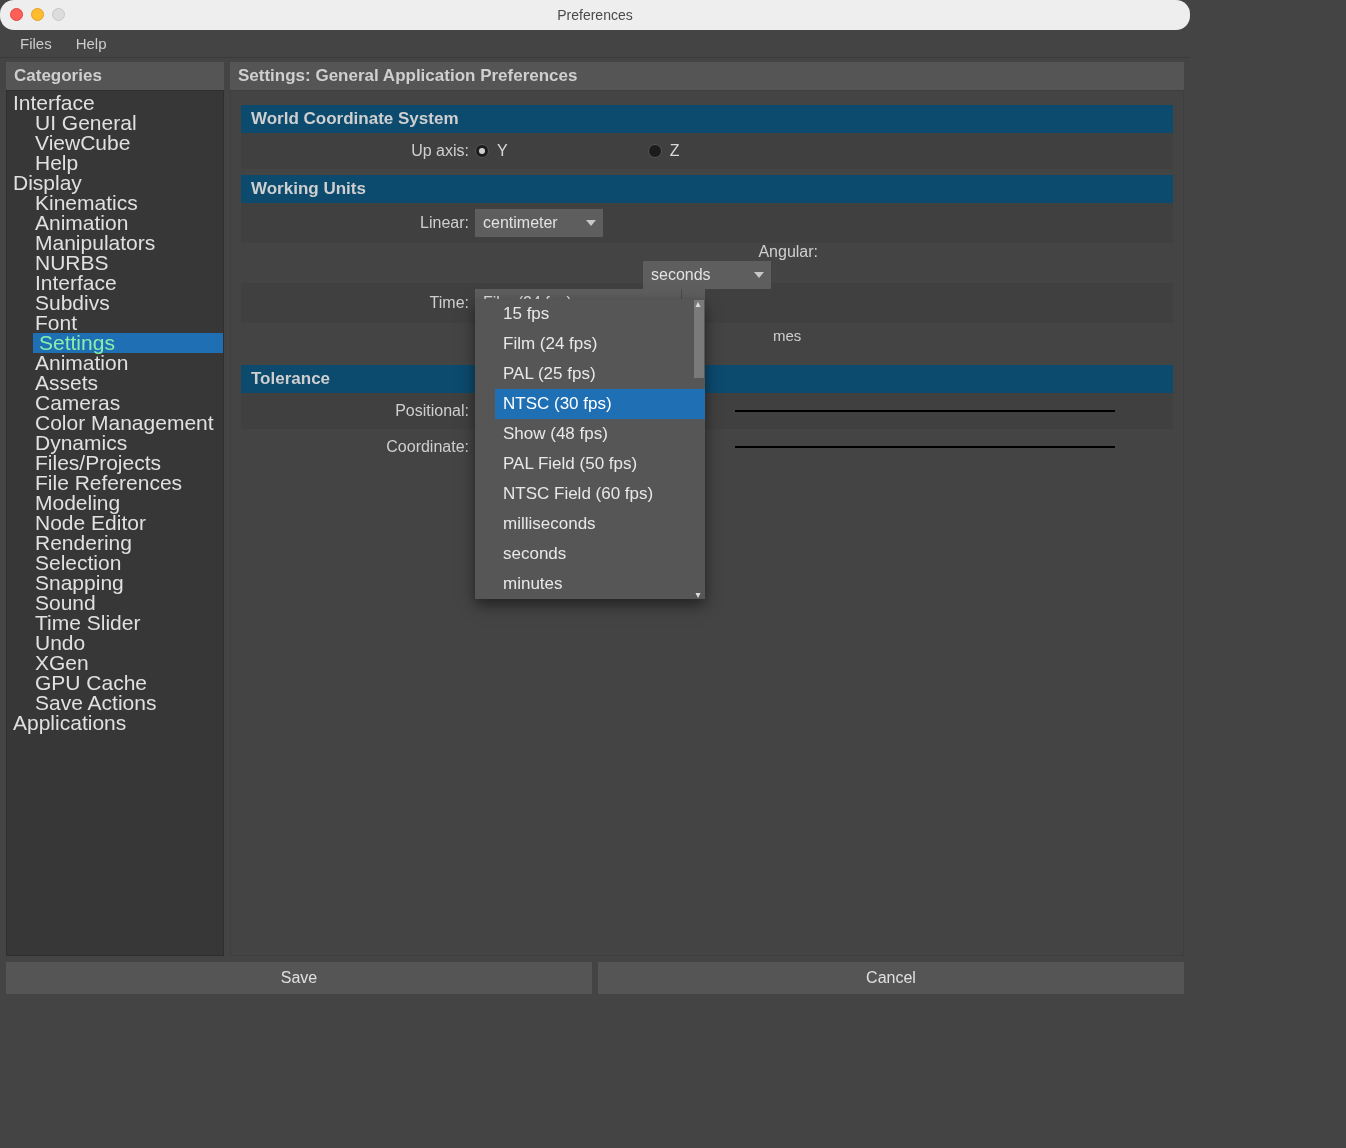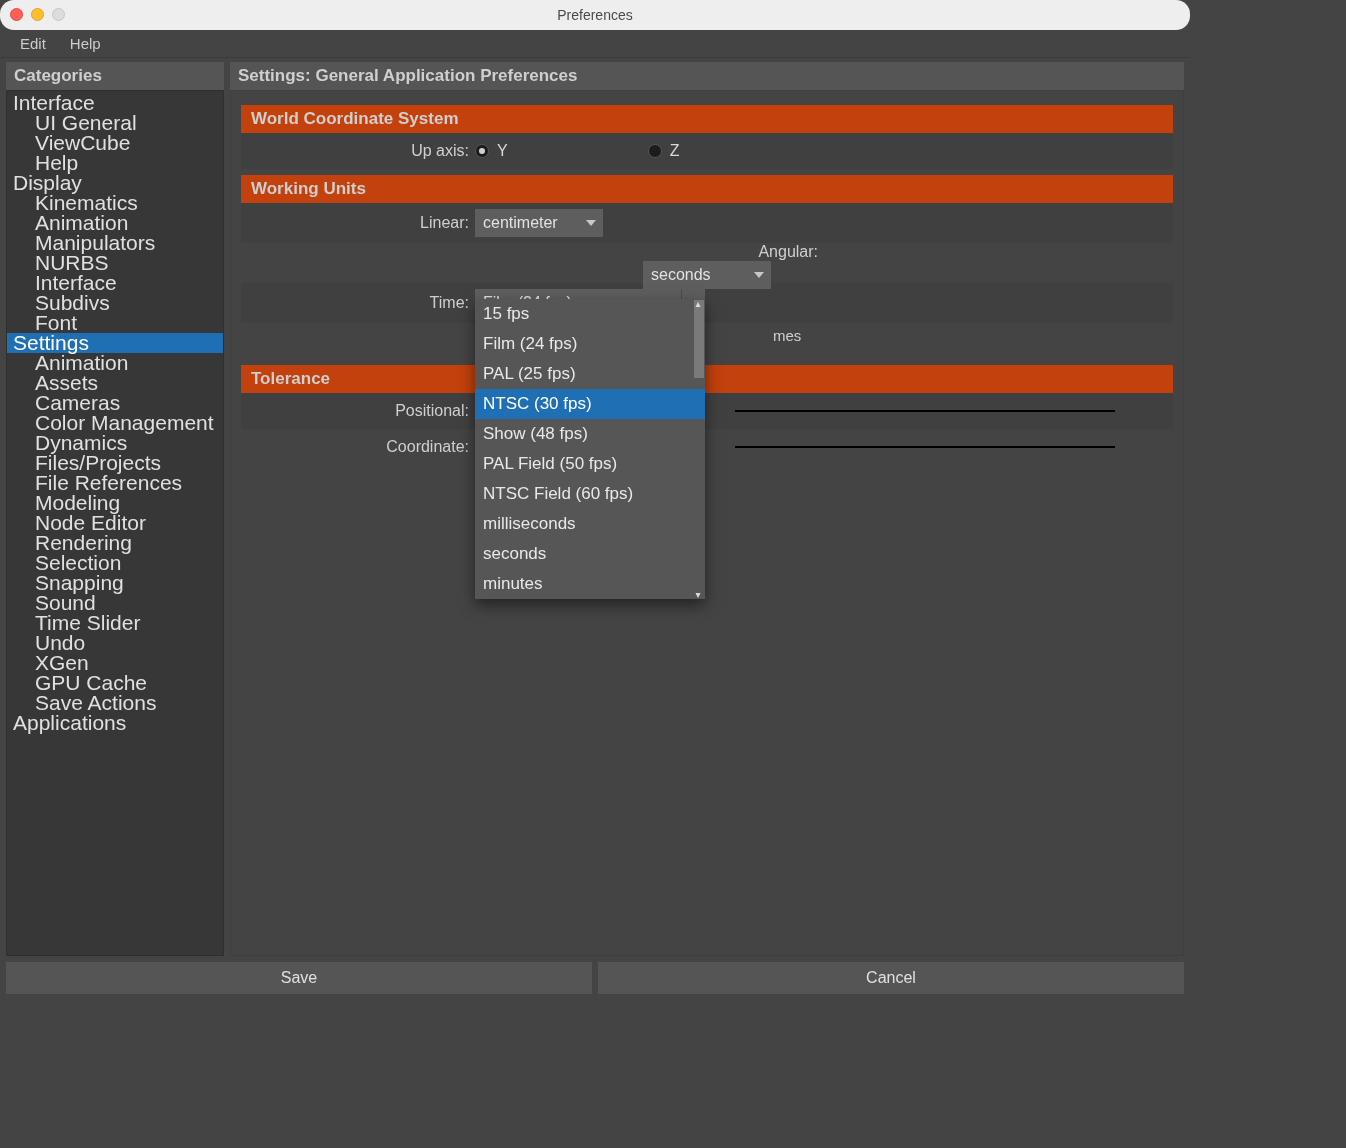--- a/index.html
+++ b/index.html
@@ -20,48 +20,48 @@
 
   
   .main { display: flex; height: 898px; padding: 4px 6px 0 6px; gap: 6px; }
 
   
   .sidebar { width: 218px; display: flex; flex-direction: column; }
   .sidebar-header { background: #555555; height: 28px; display: flex; align-items: center; padding: 0 8px; font-weight: 600; color: #cfcfcf; font-size: 17px; }
   .tree { flex: 1; background: #373737; border: 1px solid #2f2f2f; overflow: hidden; font-size: 21px; line-height: 20px; padding-top: 2px; }
   .tree-item { padding: 0 6px; color: #e0e0e0; }
   .tree-item.child { padding-left: 28px; }
-  .tree-item.selected { background: #1f6fb5; color: #ffffff; }
+  .tree-item.selected { background: #1f6fb5; color: #86efac; margin-left: 26px; }
 
   
   .content { flex: 1; display: flex; flex-direction: column; }
   .content-header { background: #555555; height: 28px; display: flex; align-items: center; padding: 0 8px; font-weight: 600; color: #cfcfcf; font-size: 17px; }
   .content-body { flex: 1; background: #444444; border: 1px solid #3f3f3f; position: relative; padding: 8px 10px 0 10px; }
 
-  .section-title { background: #c2410c; padding: 4px 10px; font-weight: 600; color: #cfcfcf; margin-top: 6px; font-size: 17px; }
+  .section-title { background: #0c4a6e; padding: 4px 10px; font-weight: 600; color: #cfcfcf; margin-top: 6px; font-size: 17px; }
   .row { display: flex; align-items: center; height: 36px; }
   .row.stripe { background: #404040; }
   .row-label { width: 234px; text-align: right; padding-right: 6px; color: #cfcfcf; font-size: 16px; }
   .row-field { display: flex; align-items: center; gap: 10px; }
 
   .radio-group { display: flex; gap: 140px; }
   .radio-opt { display: flex; align-items: center; gap: 8px; }
   .radio { width: 14px; height: 14px; border-radius: 50%; background: #1c1c1c; border: 1px solid #555; position: relative; }
   .radio.checked::after { content: ""; position: absolute; inset: 3px; border-radius: 50%; background: #d0d0d0; }
 
   .combo { display: flex; align-items: center; background: #5e5e5e; height: 28px; }
   .combo.small { width: 128px; }
   .combo.wide { width: 230px; }
   .combo-text { flex: 1; padding: 0 8px; color: #e2e2e2; font-size: 16px; white-space: nowrap; }
   .combo-btn { width: 24px; height: 28px; background: #5e5e5e; display: flex; align-items: center; justify-content: center; border-left: 1px solid #4a4a4a; }
   .combo.small .combo-btn { border-left: none; margin-left: 4px; }
   .arrow-down { width: 0; height: 0; border-left: 5px solid transparent; border-right: 5px solid transparent; border-top: 6px solid #c8c8c8; }
 
   
-  .popup { position: absolute; top: 208px; left: 244px; width: 230px; background: #565656; box-shadow: 0 6px 14px rgba(0,0,0,0.5); z-index: 50; }
+  .popup { position: absolute; top: 208px; left: 244px; width: 230px; background: #565656; box-shadow: 0 6px 14px rgba(0,0,0,0.5); z-index: 50; padding-left: 20px; }
   .popup-list { position: relative; }
   .popup-item { padding: 5px 8px; color: #e8e8e8; font-size: 17px; }
   .popup-item.highlight { background: #1f6fb5; color: #fff; }
   .popup-scroll { position: absolute; right: 1px; top: 1px; width: 10px; height: 78px; background: #7a7a7a; border-radius: 0; }
   .popup-arrows { position: absolute; right: 2px; width: 10px; color: #dcdcdc; font-size: 10px; text-align: center; }
 
   
   .footer { display: flex; gap: 6px; padding: 6px 6px 8px 6px; }
   .btn { flex: 1; height: 32px; background: #555555; display: flex; align-items: center; justify-content: center; color: #e0e0e0; font-size: 16px; }
 
@@ -74,21 +74,21 @@
 <div class="titlebar">
   <div class="traffic-lights">
     <div class="tl red"></div>
     <div class="tl yellow"></div>
     <div class="tl grey"></div>
   </div>
   <div class="titlebar-title">Preferences</div>
 </div>
 
 <div class="menubar">
-  <div class="menu-item">Edit</div>
+  <div class="menu-item">Files</div>
   <div class="menu-item">Help</div>
 </div>
 
 <div class="main">
 
   <div class="sidebar">
     <div class="sidebar-header">Categories</div>
     <div class="tree" id="tree">
         <div class="tree-item">Interface</div>
         <div class="tree-item child">UI General</div>

